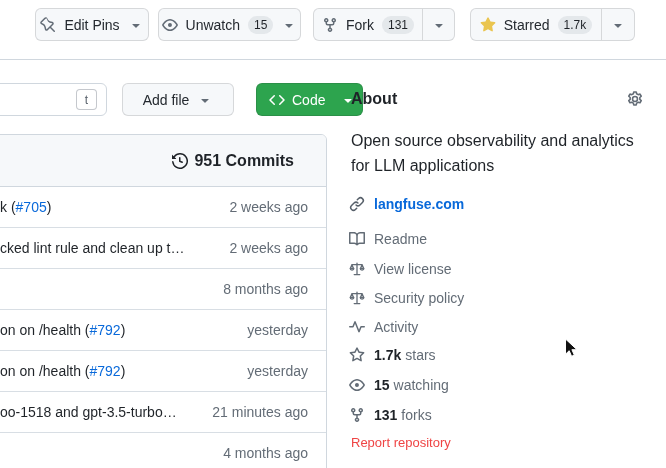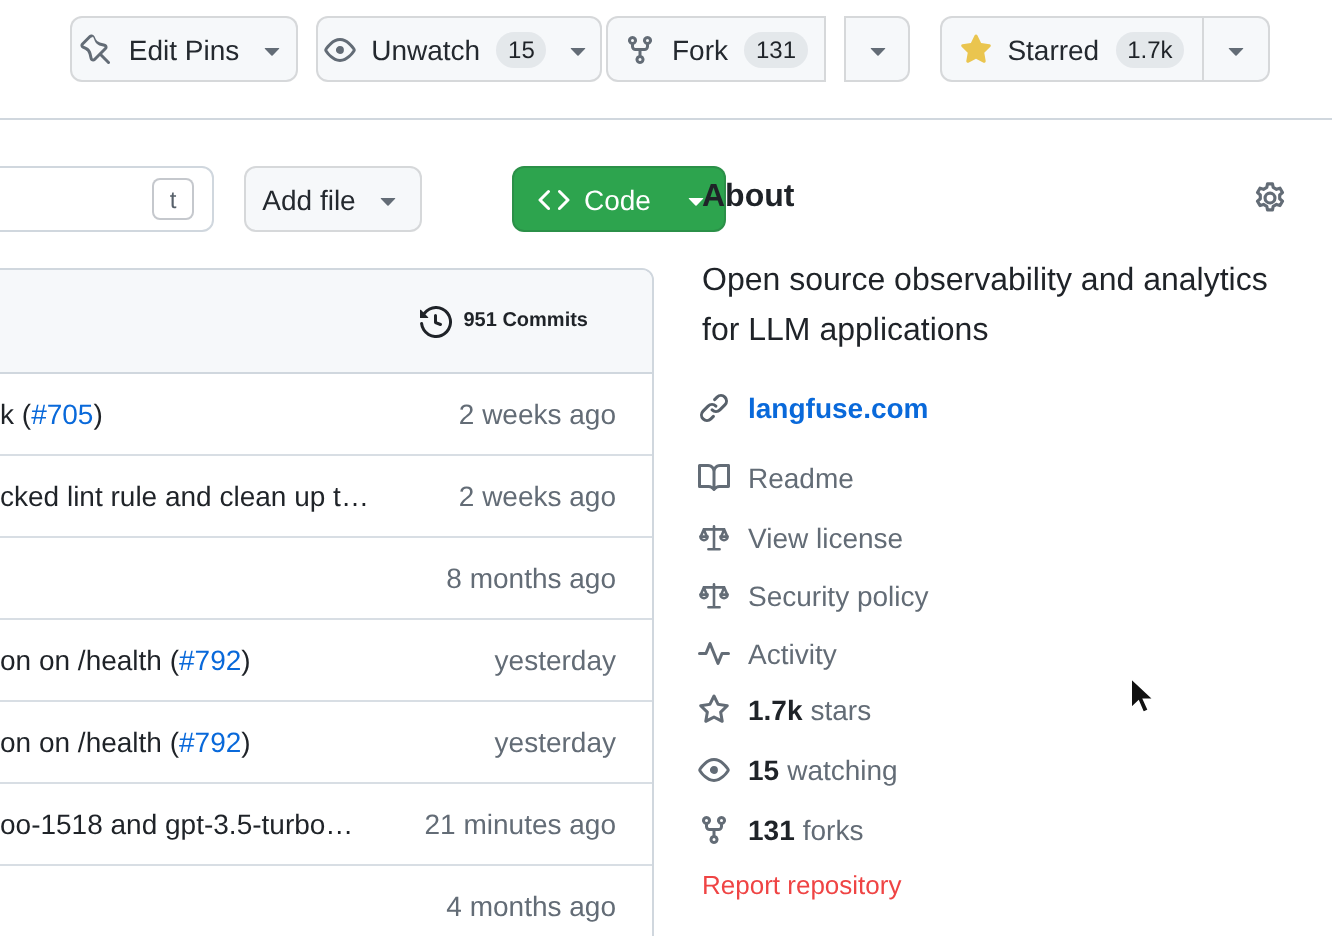--- a/index.html
+++ b/index.html
@@ -37,21 +37,21 @@
   .code-btn .lbl { margin-left: 7px; }
   .code-sep { width: 1px; height: 19px; background: rgba(0,0,0,0.15); margin: 0 6px 0 9px; }
   .code-btn .caret { color: #fff; }
 
   
   .file-table { position: absolute; left: -41px; top: 134px; width: 368px; height: 335px;
     border: 1px solid #d0d7de; border-radius: 6px 6px 0 0; background: #fff; overflow: hidden; }
   .commit-bar { height: 52px; background: #f6f8fa; border-bottom: 1px solid #d0d7de;
     display: flex; align-items: center; justify-content: flex-end; padding-right: 32px; gap: 16px; }
   .sha-time { font-size: 13px; color: #636c76; white-space: nowrap; }
-  .commits { display: flex; align-items: center; gap: 6px; font-size: 10px; font-weight: 700;
+  .commits { display: flex; align-items: center; gap: 6px; font-size: 16px; font-weight: 700;
     color: #1f2328; white-space: nowrap; }
   .commits .ic { color: #1f2328; }
   .frow { height: 41px; border-bottom: 1px solid #d8dee4; display: flex; align-items: center;
     justify-content: space-between; padding: 0 18px 0 40px; font-size: 14px; background: #fff; }
   .fmsg { color: #1f2328; white-space: nowrap; overflow: hidden; max-width: 215px; }
   .fmsg a { color: #0969da; text-decoration: none; }
   .fage { color: #636c76; white-space: nowrap; }
 
   
   .about-title { position: absolute; left: 351px; top: 90px; font-size: 16px; font-weight: 700; }
@@ -96,21 +96,21 @@
     </span>
     <span>Unwatch</span>
     <span class="counter">15</span>
     <span class="caret">
       <svg viewBox="0 0 16 16" fill="currentColor">
           <path d="m4.427 7.427 3.396 3.396a.25.25 0 0 0 .354 0l3.396-3.396A.25.25 0 0 0 11.396 7H4.604a.25.25 0 0 0-.177.427Z"></path>
         </svg>
     </span>
   </button>
 
-  <button class="ghbtn seg-main" style="left:303px;width:110px">
+  <button class="ghbtn seg-main" style="left:313px;width:110px">
     <span class="ic muted">
       <svg viewBox="0 0 16 16" fill="currentColor">
           <path d="M5 5.372v.878c0 .414.336.75.75.75h4.5a.75.75 0 0 0 .75-.75v-.878a2.25 2.25 0 1 1 1.5 0v.878a2.25 2.25 0 0 1-2.25 2.25h-1.5v2.128a2.251 2.251 0 1 1-1.5 0V8.5h-1.5A2.25 2.25 0 0 1 3.5 6.25v-.878a2.25 2.25 0 1 1 1.5 0ZM5 3.25a.75.75 0 1 0-1.5 0 .75.75 0 0 0 1.5 0Zm6.75.75a.75.75 0 1 0 0-1.5.75.75 0 0 0 0 1.5Zm-3 8.75a.75.75 0 1 0-1.5 0 .75.75 0 0 0 1.5 0Z"></path>
         </svg>
     </span>
     <span>Fork</span>
     <span class="counter">131</span>
   </button>
   <button class="ghbtn seg-caret" style="left:422px">
     <span class="caret">
@@ -136,21 +136,21 @@
         </svg>
     </span>
   </button>
 
   <div class="top-divider"></div>
 
   <div class="goto-input">
     <span class="kbd">t</span>
   </div>
 
-  <button class="ghbtn" style="left:122px;top:83px;width:89px">
+  <button class="ghbtn" style="left:122px;top:83px;width:112px">
     <span>Add file</span>
     <span class="caret">
       <svg viewBox="0 0 16 16" fill="currentColor">
           <path d="m4.427 7.427 3.396 3.396a.25.25 0 0 0 .354 0l3.396-3.396A.25.25 0 0 0 11.396 7H4.604a.25.25 0 0 0-.177.427Z"></path>
         </svg>
     </span>
   </button>
 
   <button class="code-btn">
     <span class="ic">

